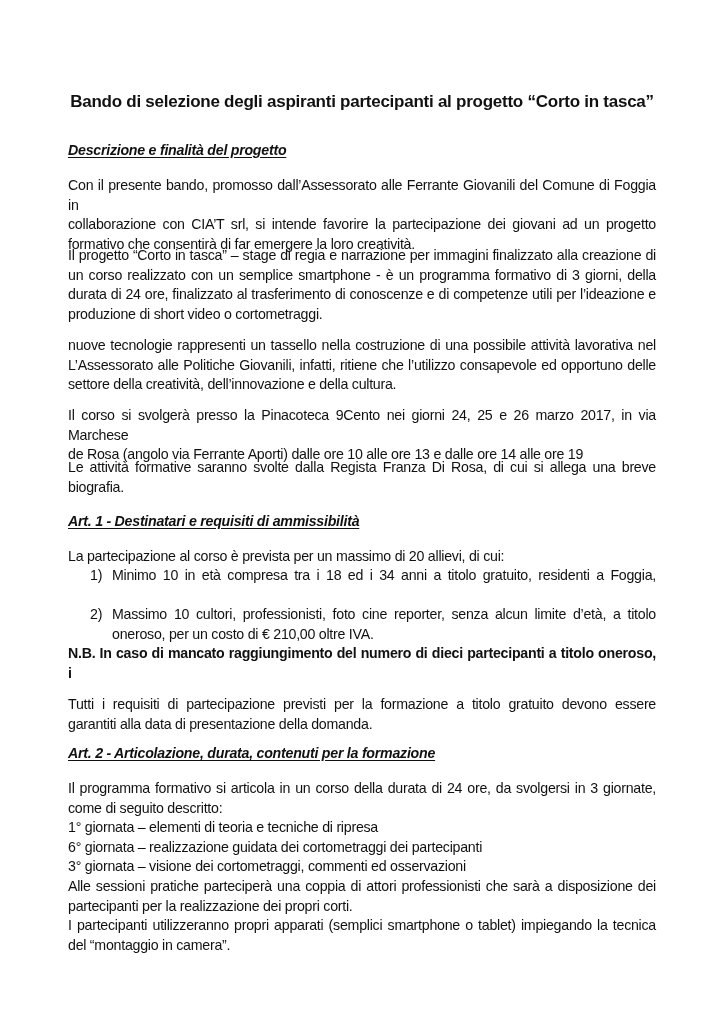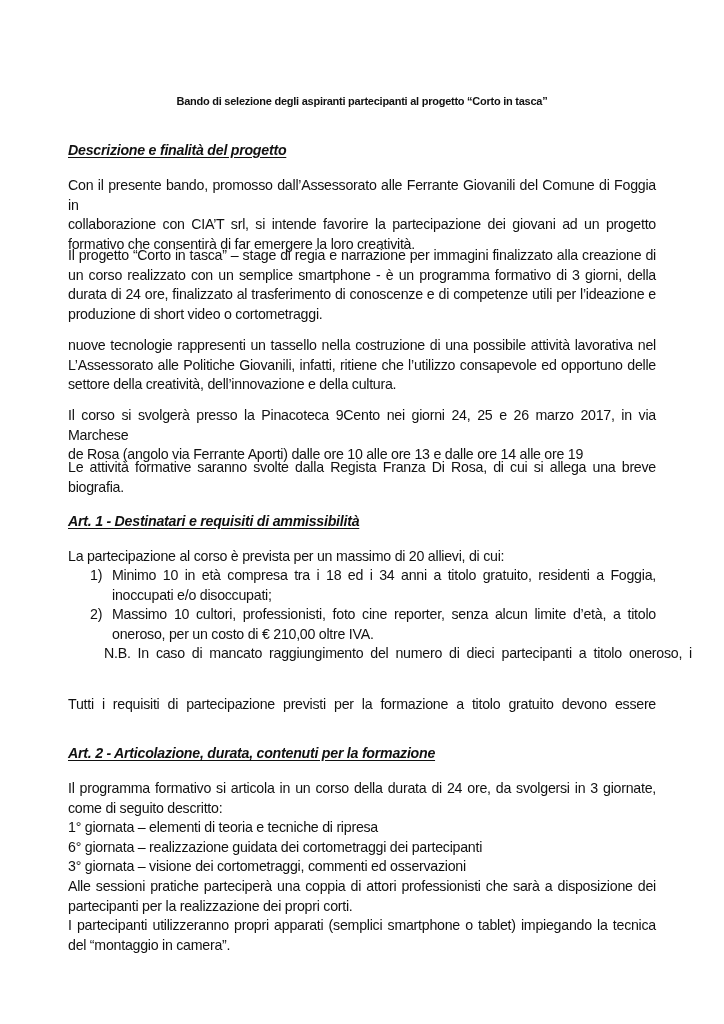--- a/index.html
+++ b/index.html
@@ -8,33 +8,33 @@
       font-family: "Liberation Sans", "DejaVu Sans", sans-serif;
       color: #111;
     }
     .page {
       position: absolute; left: 68px; top: 0; width: 588px;
       font-size: 14.2px; line-height: 19.6px;
       letter-spacing: -0.25px;
     }
     .title {
       position: absolute; top: 92px; left: 0; width: 588px;
-      text-align: center; font-weight: bold; font-size: 11px;
+      text-align: center; font-weight: bold; font-size: 17px;
     }
     .h {
       position: absolute; left: 0; font-weight: bold; font-style: italic;
       text-decoration: underline; text-underline-offset: 2px;
     }
     .p {
       position: absolute; left: 0; width: 588px; text-align: justify;
     }
     .li { position: absolute; left: 22px; width: 566px; }
     .li .num { position: absolute; left: 0; top: 0; }
     .li .txt { position: absolute; left: 22px; width: 544px; text-align: justify; }
-    .nb { font-weight: normal; margin-left: 36px; }
+    .nb { font-weight: bold; }
     .line { display: block; }
     .jline { display: block; text-align: justify; text-align-last: justify; }
   </style>
 </head>
 <body>
 
 <div class="page">
 
   <div class="title">Bando di selezione degli aspiranti partecipanti al progetto “Corto in tasca”</div>
 
@@ -70,38 +70,38 @@
   </div>
 
   <div class="h" style="top:512px;">Art. 1 - Destinatari e requisiti di ammissibilità</div>
 
   <div class="p" style="top:547px;">La partecipazione al corso è prevista per un massimo di 20 allievi, di cui:</div>
 
   <div class="li" style="top:566px;">
     <span class="num">1)</span>
     <div class="txt">
       <span class="jline">Minimo 10 in età compresa tra i 18 ed i 34 anni a titolo gratuito, residenti a Foggia,</span>
-      <span class="line">inoccupati e/o disoccupati;</span>
     </div>
   </div>
 
   <div class="li" style="top:605px;">
     <span class="num">2)</span>
     <div class="txt">
       <span class="jline">Massimo 10 cultori, professionisti, foto cine reporter, senza alcun limite d’età, a titolo</span>
       <span class="line">oneroso, per un costo di € 210,00 oltre IVA.</span>
     </div>
   </div>
 
   <div class="p nb" style="top:644px;">
     <span class="jline"> N.B.  In caso di mancato raggiungimento del numero di dieci partecipanti a titolo oneroso, i</span>
   </div>
 
   <div class="p" style="top:695px;">
     <span class="jline">Tutti i requisiti di partecipazione previsti per la formazione a titolo gratuito devono essere</span>
+    <span class="line">garantiti alla data di presentazione della domanda.</span>
   </div>
 
   <div class="h" style="top:744px;">Art. 2 - Articolazione, durata, contenuti per la formazione</div>
 
   <div class="p" style="top:779px;">
     <span class="jline">Il programma formativo si articola in un corso della durata di 24 ore, da svolgersi in 3 giornate,</span>
     <span class="line">come di seguito descritto:</span>
     <span class="line">1° giornata – elementi di teoria e tecniche di ripresa</span>
     <span class="line">6° giornata – realizzazione guidata dei cortometraggi dei partecipanti</span>
     <span class="line">3° giornata – visione dei cortometraggi, commenti ed osservazioni</span>

